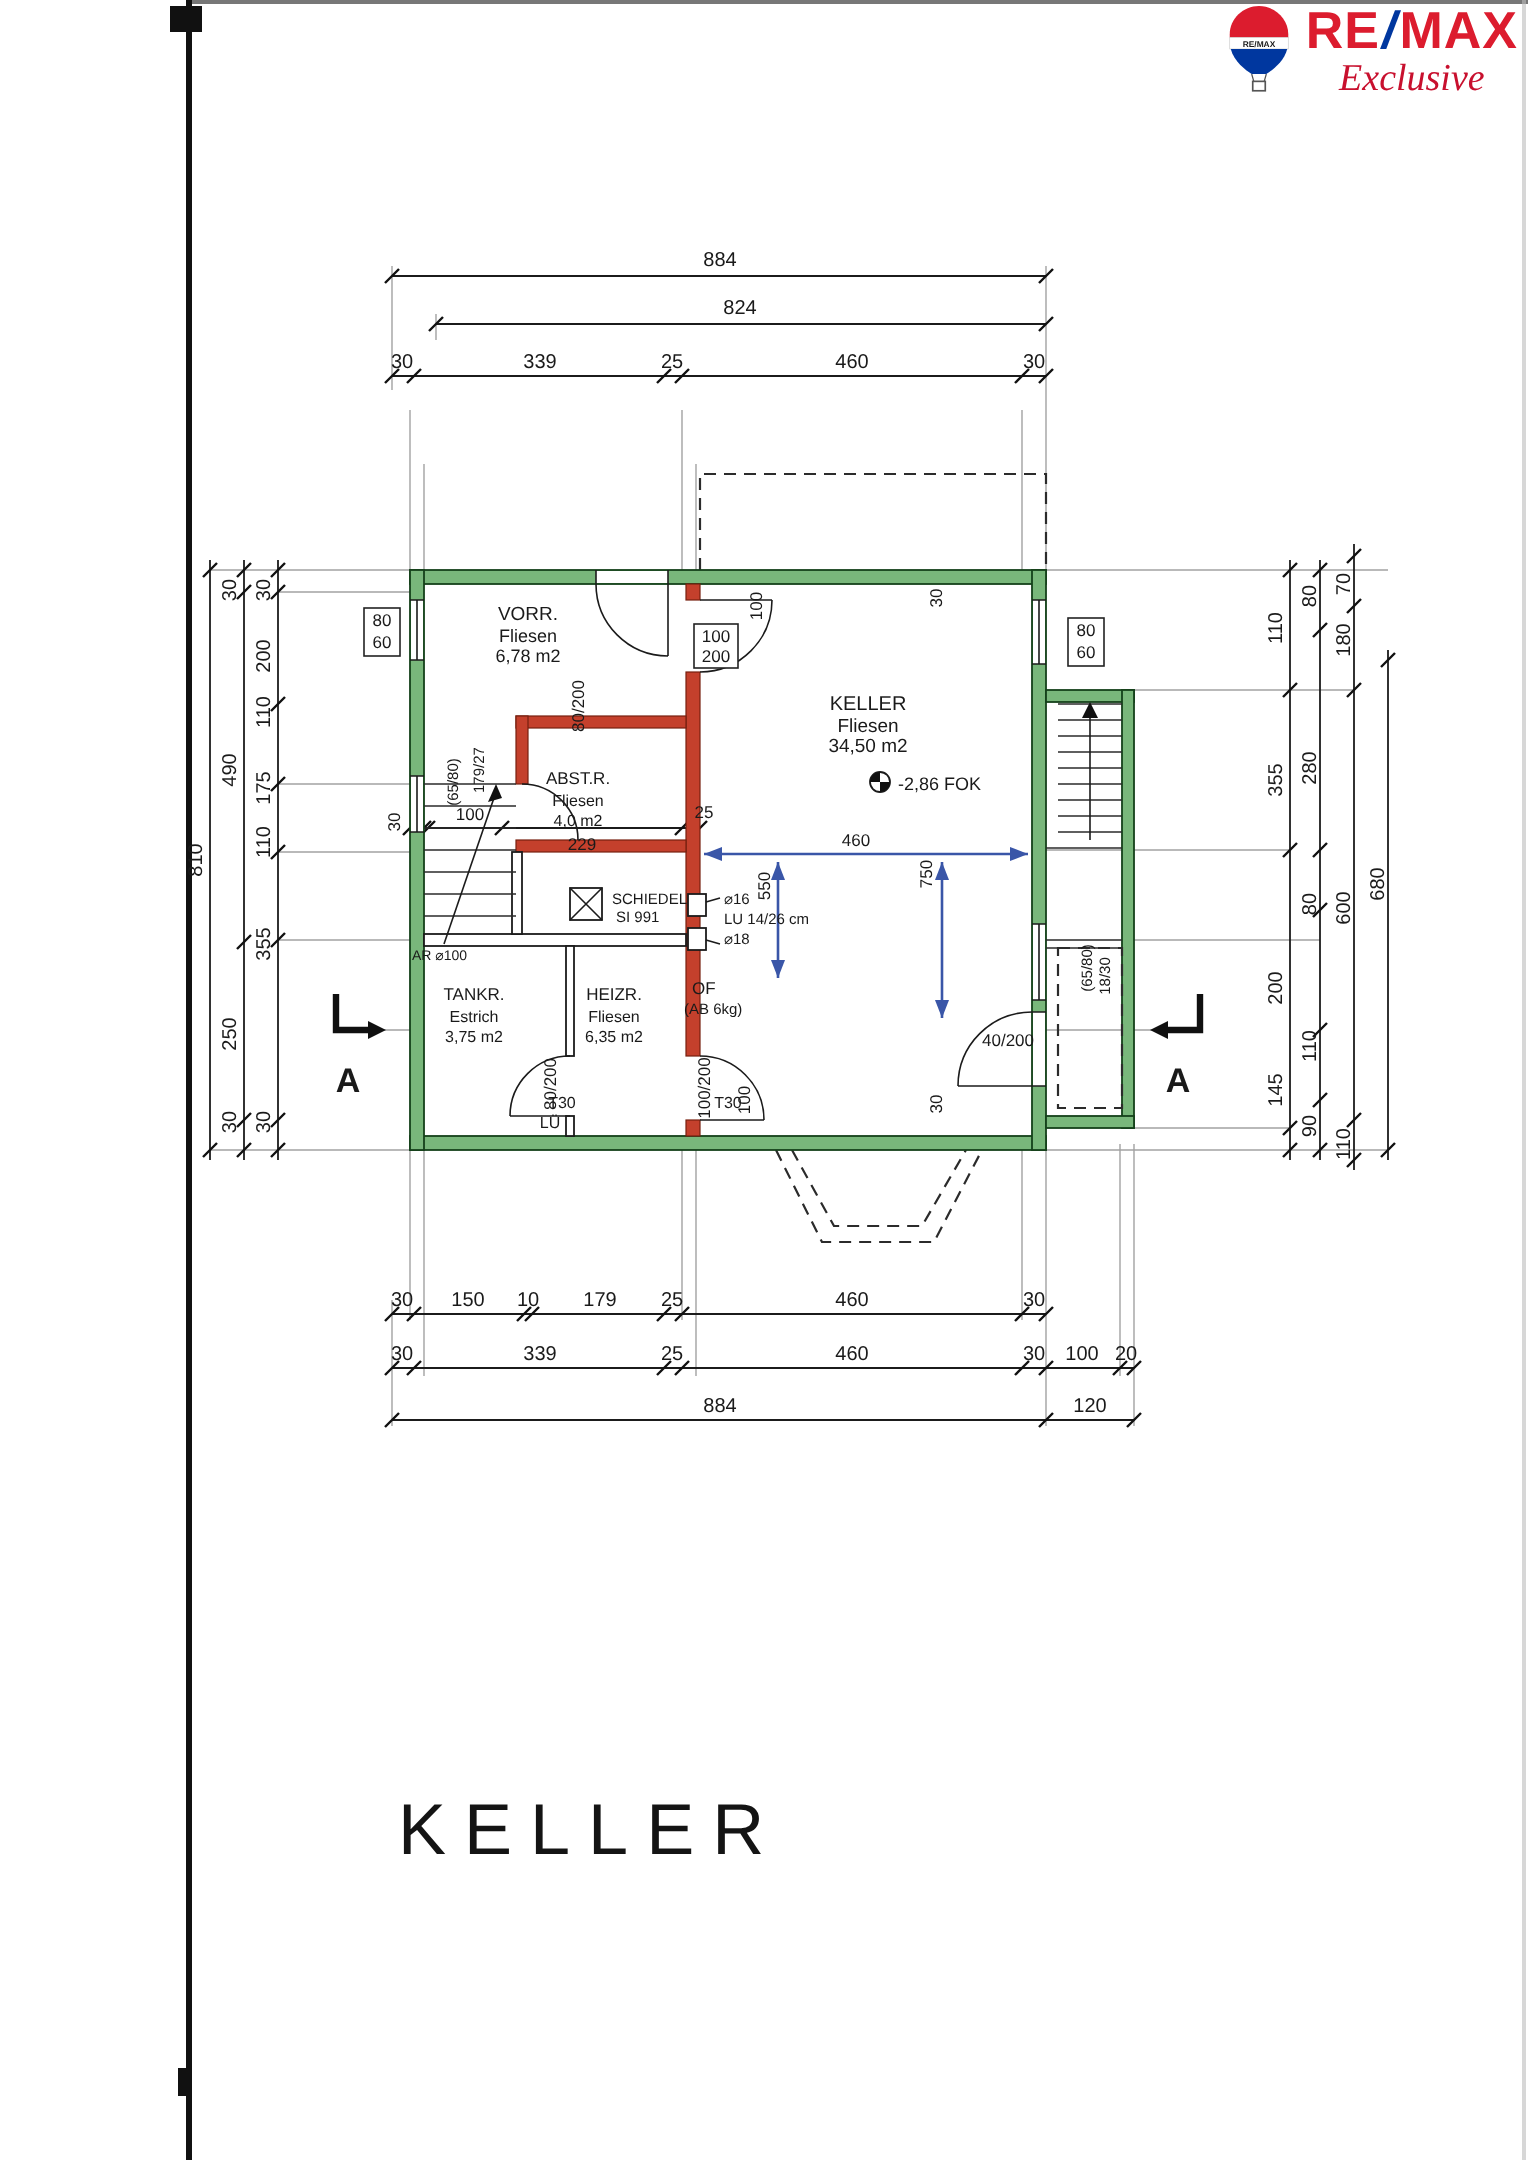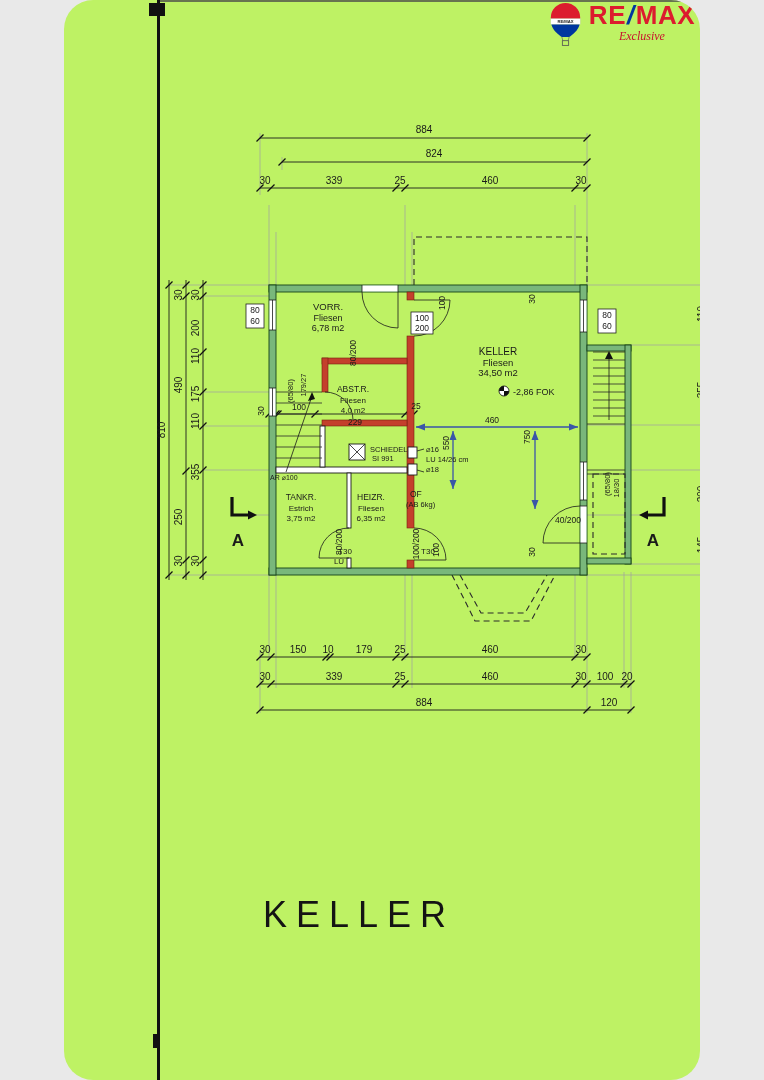--- a/index.html
+++ b/index.html
@@ -1,32 +1,32 @@
 <!DOCTYPE html>
 <html><head>
 <meta charset="utf-8">
 <style>
   html,body{margin:0;padding:0;background:#e9e9e9;}
-  .page{position:relative;width:636px;height:1080px;background:#bef264;overflow:hidden;
-        font-family:"Liberation Sans",sans-serif;margin:0 auto;border-radius:29px;}
+  .page{position:relative;width:764px;height:1080px;background:#ffffff;overflow:hidden;
+        font-family:"Liberation Sans",sans-serif;margin:0 auto;}
   
   .art{position:absolute;background:#111;}
   .line-left{left:93px;top:0;width:3px;height:1080px;}
   .blob-tl{left:85px;top:3px;width:16px;height:13px;}
   .blob-bl{left:89px;top:1034px;width:6px;height:14px;}
   .line-top{left:96px;top:0;width:668px;height:2px;background:#4a4a4a;opacity:.75;}
   .line-right{left:761px;top:0;width:2px;height:1080px;background:#bdbdbd;opacity:.6;}
   
   .logo{position:absolute;top:2px;right:5px;display:flex;align-items:flex-start;gap:7px;}
   .balloon{width:33px;height:46px;display:block;}
   .logo-text{display:flex;flex-direction:column;align-items:center;}
   .wordmark{font-size:26px;font-weight:bold;line-height:1.05;letter-spacing:.5px;white-space:nowrap;}
   .re,.max{color:#DC1C2E;}
   .slash{color:#00379F;font-style:italic;padding:0 1px;}
-  .tagline{font-family:"Liberation Serif",serif;font-style:italic;font-size:12px;color:#C8102E;margin-top:0;}
+  .tagline{font-family:"Liberation Serif",serif;font-style:italic;font-size:19px;color:#C8102E;margin-top:0;}
   
   svg.plan{position:absolute;left:0;top:0;}
   svg text{font-family:"Liberation Sans",sans-serif;fill:#1a1a1a;}
   g.wit line{stroke:#a2a2a2;stroke-width:.7;}
   g.chain line{stroke:#1b1b1b;stroke-width:.9;}
   line.tick{stroke:#111;stroke-width:1.2;}
   g.tread line{stroke:#2a2a2a;stroke-width:.8;}
   .thin{stroke:#1b1b1b;stroke-width:.8;fill:none;}
   .grn{fill:#79b77b;stroke:#14411a;stroke-width:.9;}
   .red{fill:#c4402c;stroke:#77200f;stroke-width:.6;}

